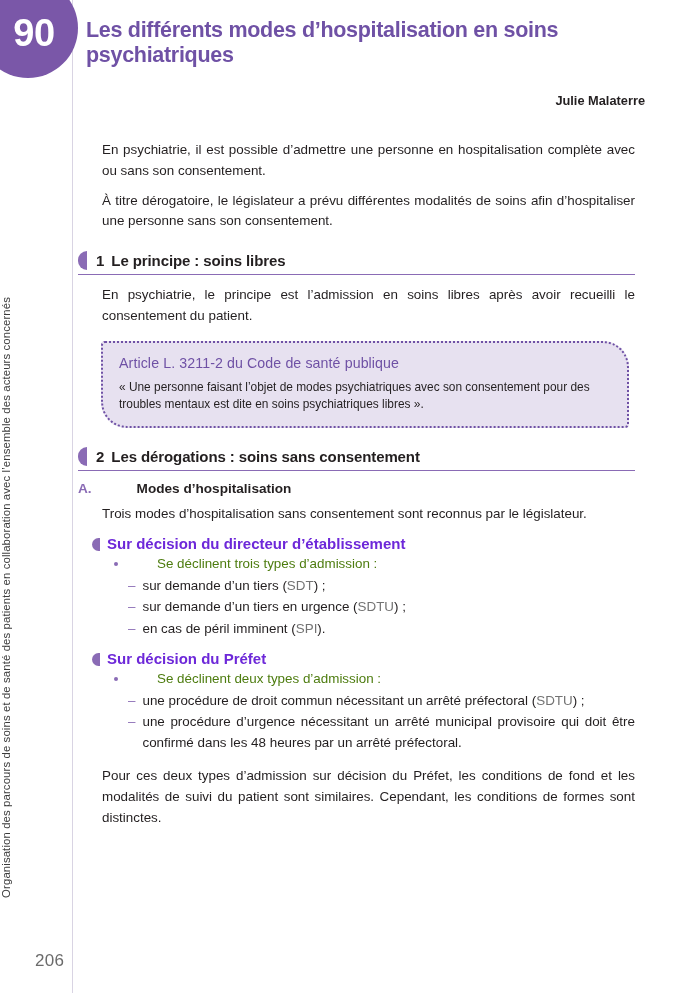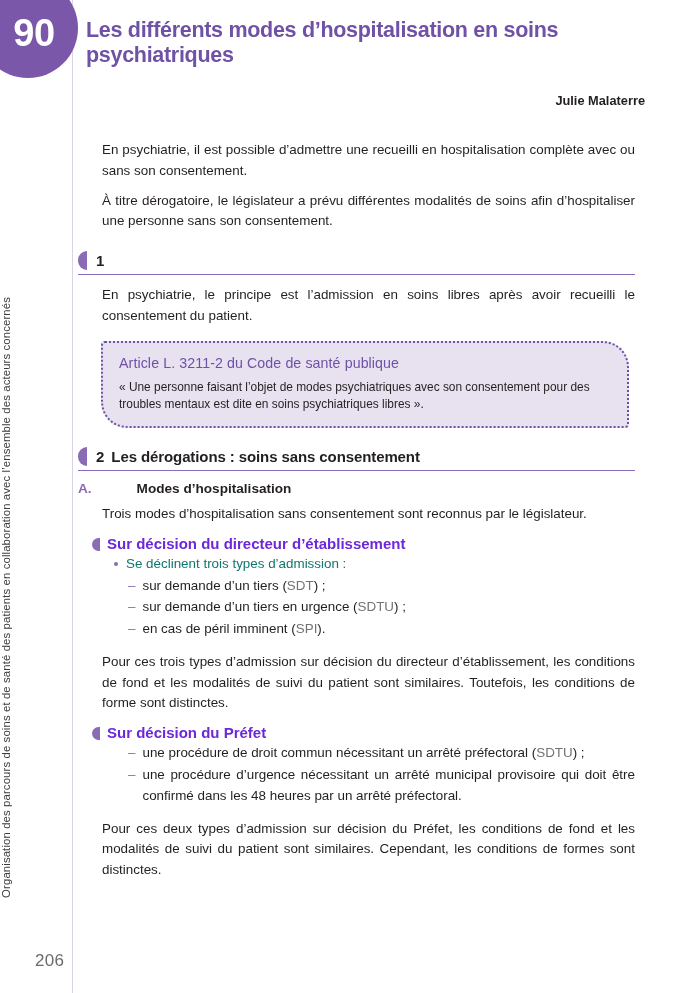--- a/index.html
+++ b/index.html
@@ -223,21 +223,22 @@
     width: 4px;
     height: 4px;
     background: #8a6bb5;
     border-radius: 50%;
     flex: 0 0 auto;
     margin: 8px 8px 0 0;
   }
   .dot-text {
     font-size: 13.4px;
     line-height: 1.55;
-    color: #0f766e;
+    color: #4d7c0f;
+    margin-left: 31px;
   }
 
   
   .dash-item {
     display: flex;
     align-items: flex-start;
     margin: 1px 0 1px 26px;
   }
   .dash-marker {
     color: #8a6bb5;
@@ -281,26 +282,27 @@
   <div class="doc-title">Les différents modes d’hospitalisation en soins psychiatriques</div>
 
   <div class="sidebar-label">
     <span>Organisation des parcours de soins et de santé des patients en collaboration avec l’ensemble des acteurs concernés</span>
   </div>
 
   <div class="author">Julie Malaterre</div>
 
   <div class="content">
 
-    <p class="body">En psychiatrie, il est possible d’admettre une recueilli en hospitalisation complète avec ou sans son consentement.</p>
+    <p class="body">En psychiatrie, il est possible d’admettre une personne en hospitalisation complète avec ou sans son consentement.</p>
     <p class="body">À titre dérogatoire, le législateur a prévu différentes modalités de soins afin d’hospitaliser une personne sans son consentement.</p>
 
     <div class="section">
       <span class="section-marker"></span>
       <span class="section-num">1</span>
+      <span class="section-title">Le principe : soins libres</span>
     </div>
 
     <p class="body">En psychiatrie, le principe est l’admission en soins libres après avoir recueilli le consentement du patient.</p>
 
     <div class="article-box">
       <div class="article-title">Article L. 3211-2 du Code de santé publique</div>
       <div class="article-text">« Une personne faisant l’objet de modes psychiatriques avec son consentement pour des troubles mentaux est dite en soins psychiatriques libres ».</div>
     </div>
 
     <div class="section">
@@ -334,27 +336,30 @@
     <div class="dash-item">
       <span class="dash-marker">–</span>
       <span class="dash-text"><span>sur demande d’un tiers en urgence (</span><span class="abbr">SDTU</span><span>) ;</span></span>
     </div>
 
     <div class="dash-item">
       <span class="dash-marker">–</span>
       <span class="dash-text"><span>en cas de péril imminent (</span><span class="abbr">SPI</span><span>).</span></span>
     </div>
 
-    <p class="body" style="margin-top:12px;">Pour ces trois types d’admission sur décision du directeur d’établissement, les conditions de fond et les modalités de suivi du patient sont similaires. Toutefois, les conditions de forme sont distinctes.</p>
 
     <div class="flag-item">
       <span class="flag-marker"></span>
       <span class="flag-text">Sur décision du Préfet</span>
     </div>
 
+    <div class="dot-item">
+      <span class="dot-marker"></span>
+      <span class="dot-text">Se déclinent deux types d’admission :</span>
+    </div>
 
     <div class="dash-item">
       <span class="dash-marker">–</span>
       <span class="dash-text justified"><span>une procédure de droit commun nécessitant un arrêté préfectoral (</span><span class="abbr">SDTU</span><span>) ;</span></span>
     </div>
 
     <div class="dash-item">
       <span class="dash-marker">–</span>
       <span class="dash-text"><span>une procédure d’urgence nécessitant un arrêté municipal provisoire qui doit être confirmé dans les 48 heures par un arrêté préfectoral.</span></span>
     </div>

